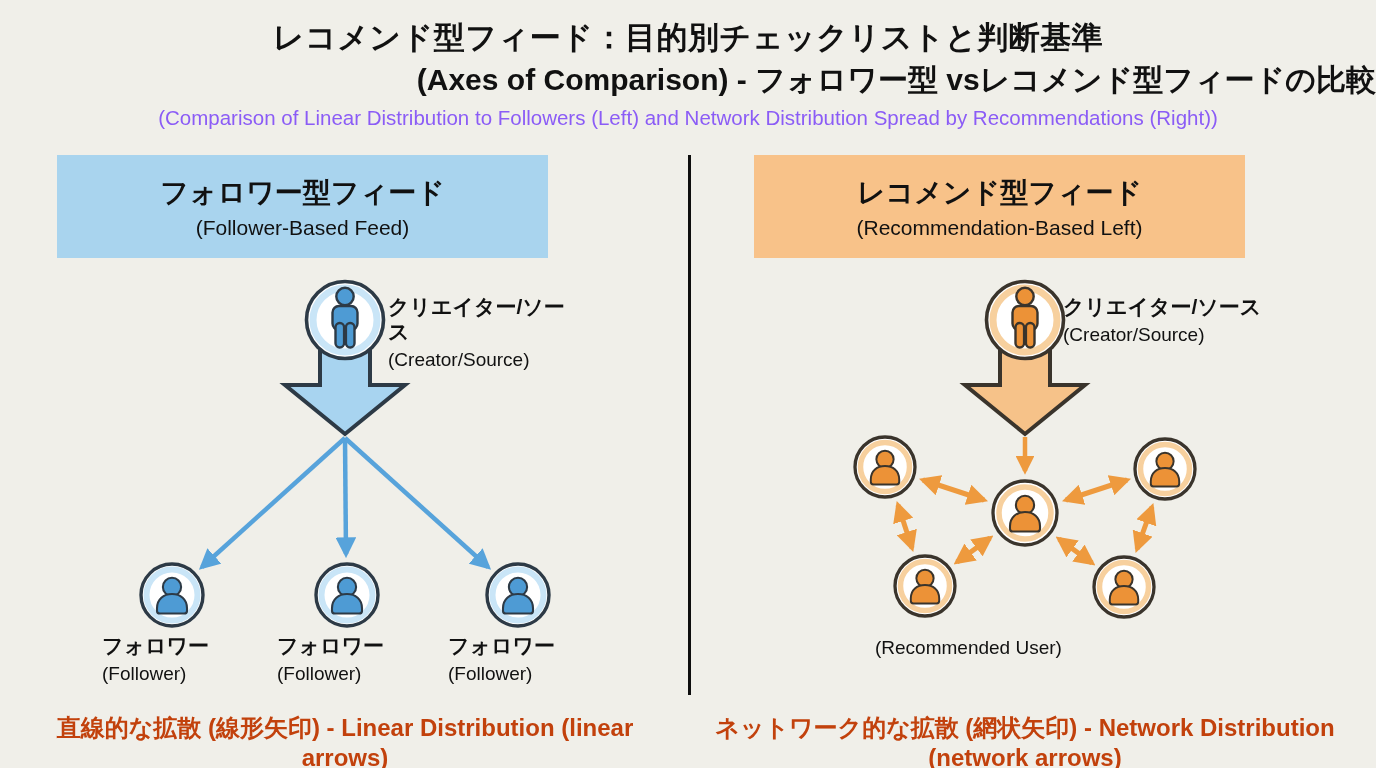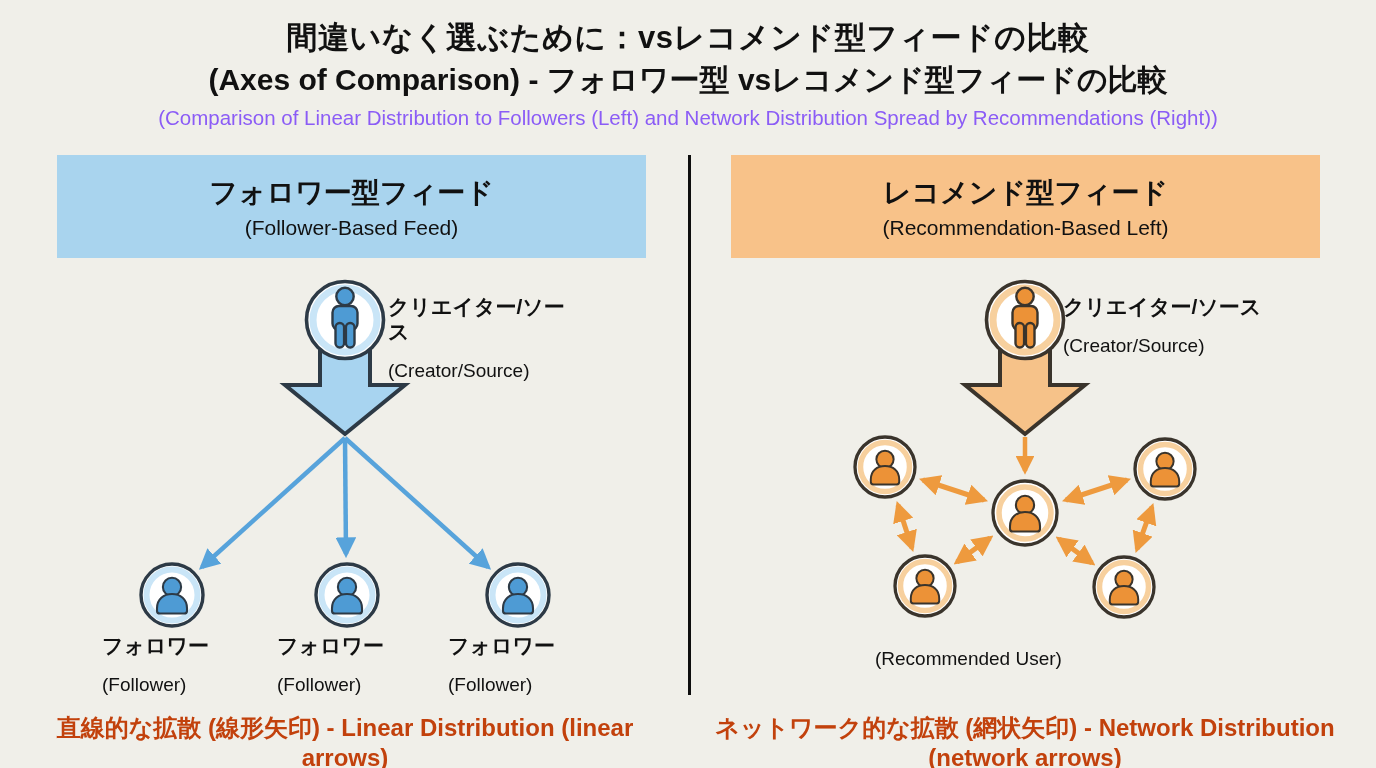--- a/index.html
+++ b/index.html
@@ -12,55 +12,55 @@
     width:1376px;height:768px;
     background:#f0efe9;
     overflow:hidden;
     color:#111;
   }
   .title-block{
     position:absolute;left:0;top:18px;width:1376px;
     text-align:center;line-height:1.28;
   }
   .title-l1{font-size:31px;font-weight:700;letter-spacing:.5px;}
-  .title-l2{font-size:30px;font-weight:700;margin-top:3px;}
+  .title-l2{font-size:30px;font-weight:700;margin-top:3px;text-align:right;}
   .title-l3{font-size:20.5px;font-weight:500;margin-top:6px;color:#8b5cf6;}
   .header-box{
-    position:absolute;top:155px;width:589px;height:103px;
+    position:absolute;top:155px;width:491px;height:103px;
     display:flex;flex-direction:column;align-items:center;justify-content:center;
     text-align:center;
   }
   .header-box.left{left:57px;background:#a9d4ee;}
-  .header-box.right{left:731px;background:#f8c289;}
+  .header-box.right{left:754px;background:#f8c289;}
   .header-title{font-size:28px;font-weight:700;}
   .header-sub{font-size:21px;font-weight:500;margin-top:4px;}
   .divider{
     position:absolute;left:688px;top:155px;width:3px;height:540px;
     background:#0e0e0e;
   }
   .diagram-svg{position:absolute;left:0;top:0;}
   .node-label{
     position:absolute;line-height:1.2;
   }
   .node-label .lbl{font-size:21px;font-weight:700;}
-  .node-label .sub{font-size:19px;font-weight:500;margin-top:16px;}
+  .node-label .sub{font-size:19px;font-weight:500;margin-top:5px;}
   .caption{
     position:absolute;top:712px;font-size:24px;font-weight:600;
     text-align:center;color:#c2410c;
   }
   .caption.left{left:30px;width:630px;}
   .caption.right{left:700px;width:650px;}
 </style>
 </head>
 <body>
 
 <div class="canvas">
 
   <div class="title-block">
-    <div class="title-l1">間違いなく選ぶために：vsレコメンド型フィードの比較</div>
+    <div class="title-l1">レコメンド型フィード：目的別チェックリストと判断基準</div>
     <div class="title-l2">(Axes of Comparison) - フォロワー型 vsレコメンド型フィードの比較</div>
     <div class="title-l3">(Comparison of Linear Distribution to Followers (Left) and Network Distribution Spread by Recommendations (Right))</div>
   </div>
 
   <div class="header-box left">
     <div class="header-title">フォロワー型フィード</div>
     <div class="header-sub">(Follower-Based Feed)</div>
   </div>
   <div class="header-box right">
     <div class="header-title">レコメンド型フィード</div>

